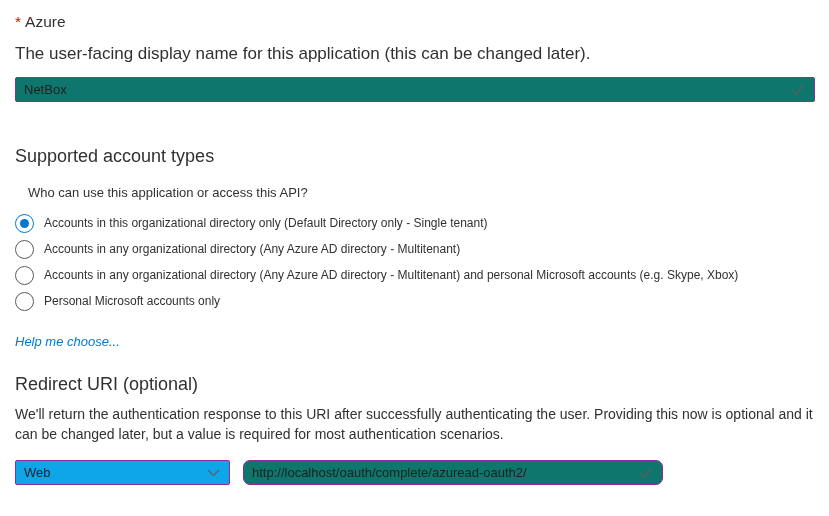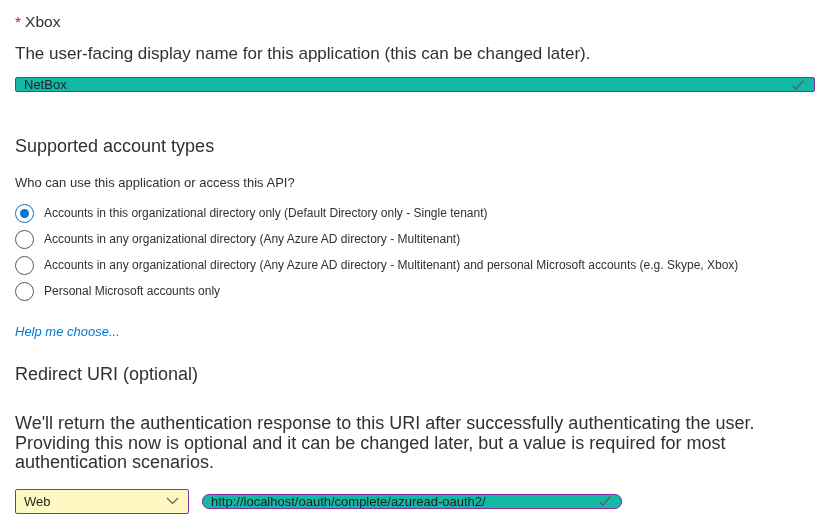--- a/index.html
+++ b/index.html
@@ -23,25 +23,25 @@
     margin-top: 12px;
     font-size: 17px;
     line-height: 19px;
     color: #323130;
     max-width: 800px;
   }
 
   .textbox {
     position: relative;
     margin-top: 14px;
-    height: 15px;
+    height: 25px;
     box-sizing: border-box;
     border: 1.5px solid #8a2da2;
     border-radius: 2px;
-    background: #14b8a6;
+    background: #0f766e;
     display: flex;
     align-items: center;
   }
   .textbox input {
     flex: 1;
     border: none;
     outline: none;
     background: transparent;
     font-family: "Liberation Sans", sans-serif;
     font-size: 13px;
@@ -61,20 +61,21 @@
     font-size: 18px;
     line-height: 20px;
     color: #323130;
   }
   .section-heading.redirect { margin-top: 24px; }
 
   .question {
     margin-top: 18px;
     font-size: 13px;
     line-height: 17px;
+    margin-left: 13px;
   }
 
   .radio-group { margin-top: 9px; }
   .radio-row {
     display: flex;
     align-items: center;
     height: 26px;
     cursor: pointer;
   }
   .radio-circle {
@@ -107,41 +108,41 @@
     margin-top: 19px;
     font-size: 13px;
     line-height: 17px;
     color: #0078d4;
     cursor: pointer;
     display: inline-block;
     font-style: italic;
   }
 
   .redirect-desc {
-    margin-top: 30px;
-    font-size: 18px;
+    margin-top: 11px;
+    font-size: 14px;
     line-height: 19.5px;
     max-width: 800px;
   }
 
   .redirect-controls {
     margin-top: 16px;
     display: flex;
     gap: 13px;
     align-items: center;
   }
   .select-box {
     box-sizing: border-box;
-    width: 174px;
+    width: 215px;
     height: 25px;
     border: 1.5px solid #8a2da2;
     border-radius: 2px;
     display: flex;
     align-items: center;
-    background: #fef9c3;
+    background: #0ea5e9;
     cursor: pointer;
   }
   .select-box .select-value {
     flex: 1;
     font-size: 13px;
     color: #201f1e;
     padding-left: 8px;
   }
   .select-box .chevron {
     flex: 0 0 auto;
@@ -151,21 +152,21 @@
   }
   .uri-box { width: 420px; margin-top: 0; border-radius: 7px; }
 </style>
 </head>
 <body>
 
 <div class="page">
 
   
   <div class="field-label">
-    <span class="required-star">*</span><span>Xbox</span>
+    <span class="required-star">*</span><span>Azure</span>
   </div>
   <div class="field-desc">The user-facing display name for this application (this can be changed later).</div>
   <div class="textbox">
     <input type="text" value="NetBox" style="">
     <span class="valid-check">
       <svg width="14" height="12" viewBox="0 0 14 12" fill="none">
         <path d="M1.5 6.5 L5 10 L12.5 1.5" stroke="#605e5c" stroke-width="1.2" fill="none"></path>
       </svg>
     </span>
   </div>

